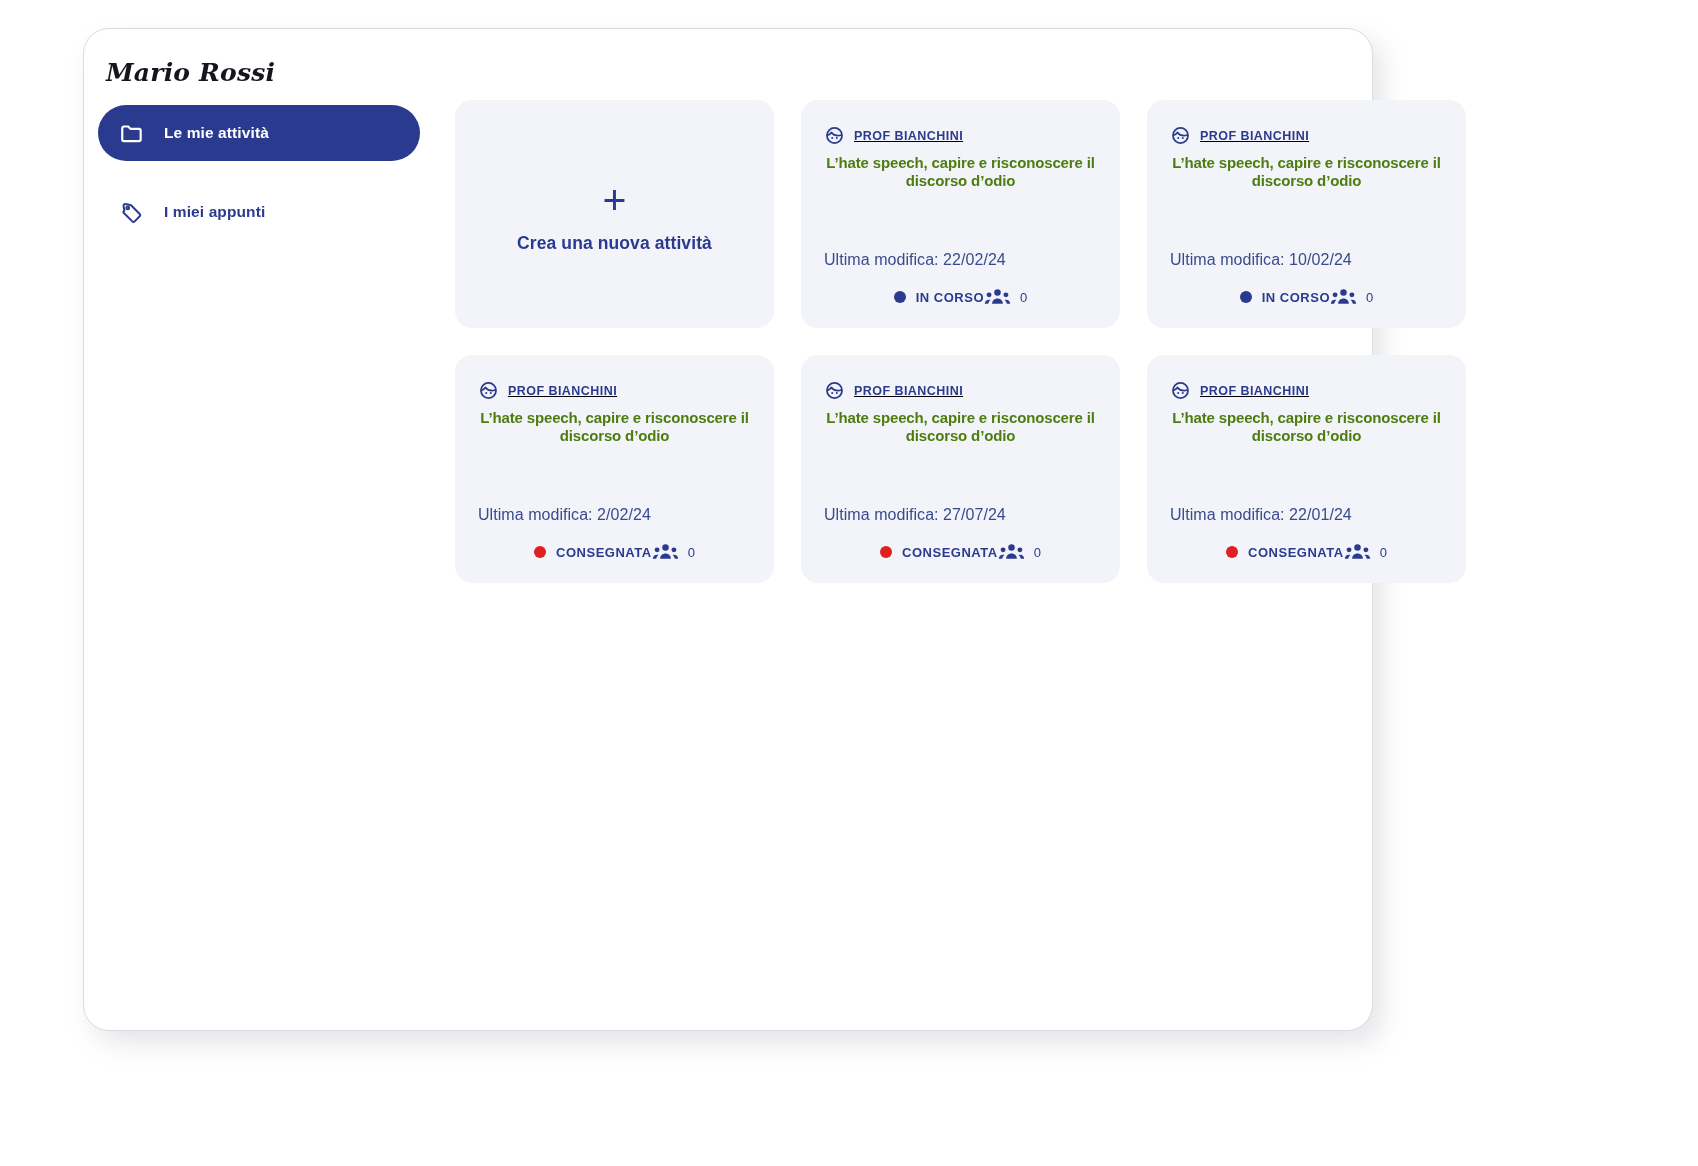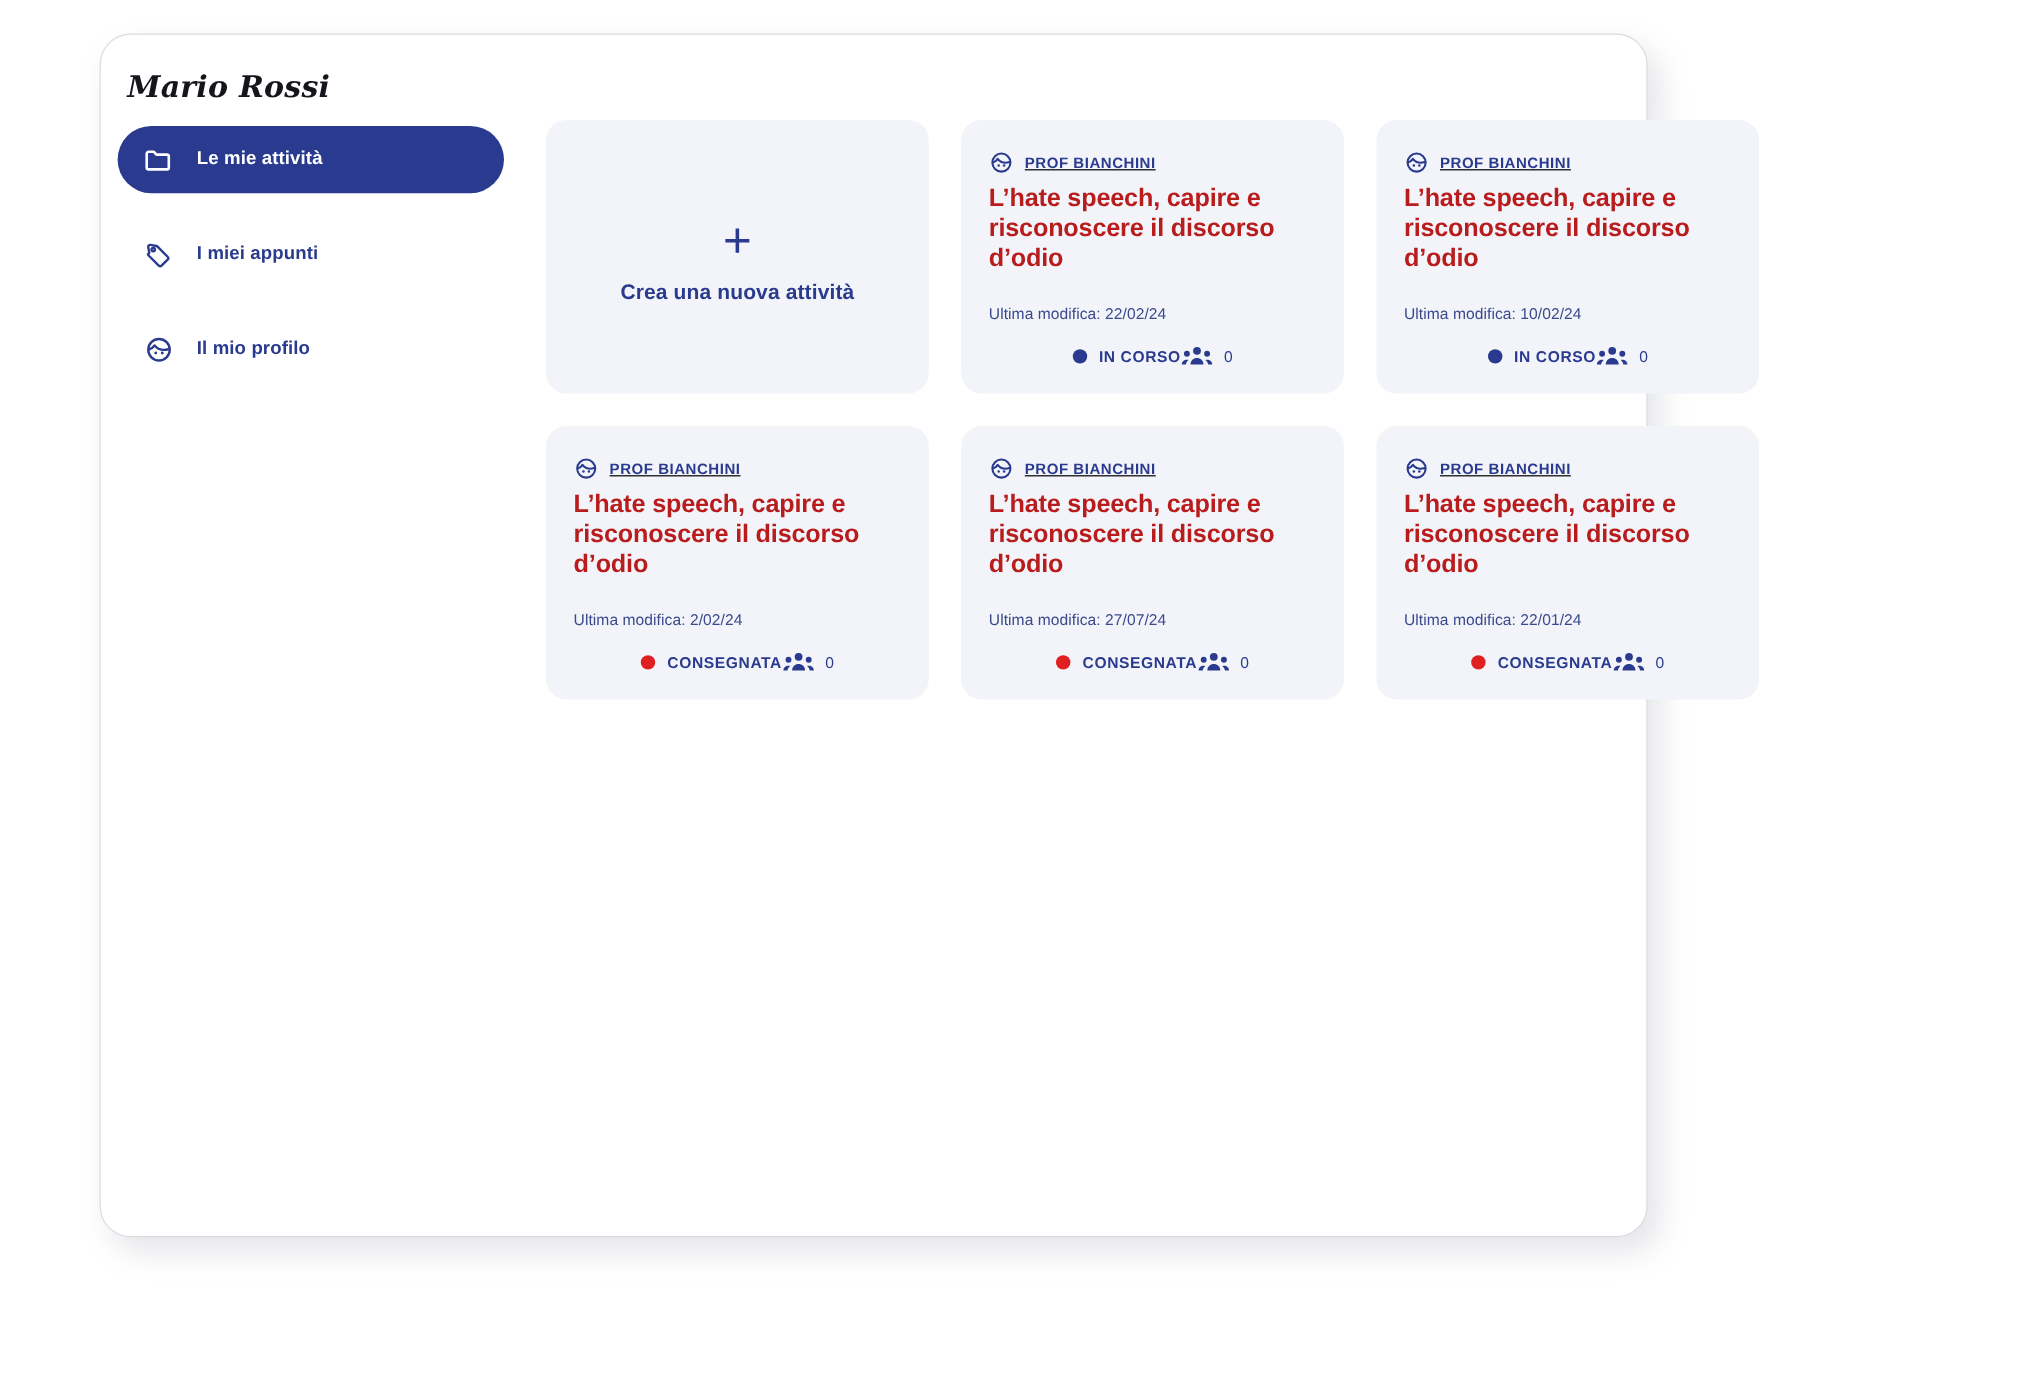--- a/index.html
+++ b/index.html
@@ -147,32 +147,33 @@
   }
   .author-avatar svg { display: block; }
   .author-name {
     font-size: 12.5px;
     font-weight: bold;
     color: #2a3b8f;
     letter-spacing: 0.45px;
   }
 
   .card-title {
-    font-size: 21px;
+    font-size: 15px;
     font-weight: bold;
     line-height: 1.18;
-    color: #b91c1c;
+    color: #4d7c0f;
     letter-spacing: -0.15px;
+    text-align: center;
   }
 
   .card-modified {
     position: absolute;
     left: 23px;
     bottom: 59px;
-    font-size: 13px;
+    font-size: 16px;
     color: #3b4a8e;
     letter-spacing: 0.05px;
   }
 
   .card-footer {
     position: absolute;
     left: 23px;
     right: 23px;
     bottom: 21px;
     display: flex;
@@ -238,31 +239,20 @@
       <div class="nav-item">
         <span class="nav-icon">
           <svg width="25" height="25" viewBox="0 0 24 24" fill="none" stroke="#2a3b8f" stroke-width="1.9" stroke-linecap="round" stroke-linejoin="round">
             <path d="M4.2 10.3 3.4 5.6a1.5 1.5 0 0 1 1.8-1.7l4.7.9c.35.07.67.24.92.49l8.1 8.1a1.6 1.6 0 0 1 0 2.26l-4.86 4.86a1.6 1.6 0 0 1-2.26 0l-8.1-8.1a1.8 1.8 0 0 1-.5-.92z"></path>
             <circle cx="7.4" cy="7.6" r="1.35"></circle>
           </svg>
         </span>
         <span class="nav-label">I miei appunti</span>
       </div>
 
-      <div class="nav-item">
-        <span class="nav-icon">
-          <svg width="25" height="25" viewBox="0 0 24 24" fill="none" stroke="#2a3b8f" stroke-width="1.9">
-            <circle cx="12" cy="12" r="8.6"></circle>
-            <path d="M4.2 11.6c1.4-.3 3.2-1.5 4.3-3.1 1.5 2.1 4.6 3.6 7.4 3.6 1.2 0 2.5-.25 3.6-.7" stroke-linecap="round" stroke-linejoin="round"></path>
-            <circle cx="9.4" cy="14.6" r="1.15" fill="#2a3b8f" stroke="none"></circle>
-            <circle cx="14.6" cy="14.6" r="1.15" fill="#2a3b8f" stroke="none"></circle>
-          </svg>
-        </span>
-        <span class="nav-label">Il mio profilo</span>
-      </div>
 
     </nav>
   </div>
 
   <div class="content">
     <div class="grid">
 
       <div class="card new-activity">
         <div class="plus-icon">+</div>
         <div class="new-activity-label">Crea una nuova attività</div>

